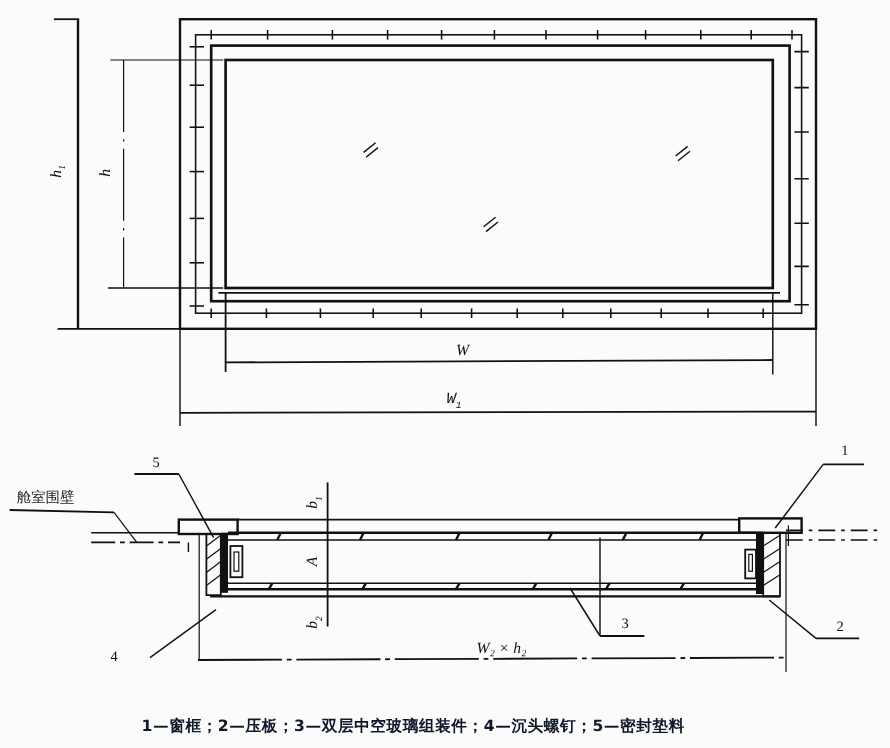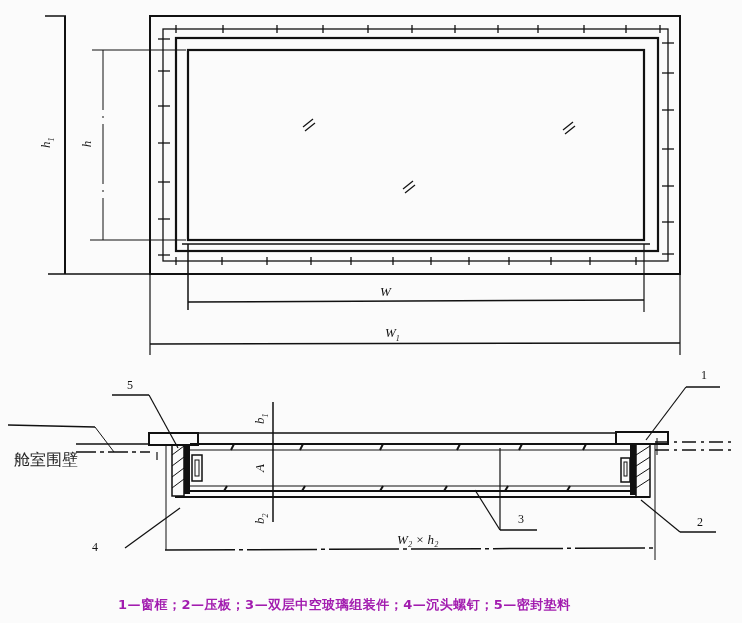--- a/index.html
+++ b/index.html
@@ -1,22 +1,22 @@
 <!DOCTYPE html>
 <html><head>
   <meta charset="utf-8">
   <style>
     html, body { margin: 0; padding: 0; background: #fbfbfb; }
     body { width: 742px; height: 623px; position: relative; overflow: hidden; font-family: "DejaVu Serif", serif; color: #111; }
     svg { position: absolute; left: 0; top: 0; }
     .lbl { position: absolute; font-style: italic; font-family: "Liberation Serif", serif; font-size: 13px; color: #111; }
     .num { position: absolute; font-family: "Liberation Serif", serif; font-size: 12px; color: #111; }
     .vert { transform: rotate(-90deg); transform-origin: center; }
-    .caption { position: absolute; left: 118px; top: 596px; font-family: "DejaVu Sans", sans-serif; font-size: 13px; font-weight: bold; letter-spacing: 0.5px; color: #a21caf; }
-    .wall { position: absolute; left: 14px; top: 406px; font-family: "DejaVu Sans", sans-serif; font-size: 16px; color: #222; margin-top: 44px; }
+    .caption { position: absolute; left: 118px; top: 596px; font-family: "DejaVu Sans", sans-serif; font-size: 13px; font-weight: bold; letter-spacing: 0.5px; color: #0f172a; }
+    .wall { position: absolute; left: 14px; top: 406px; font-family: "DejaVu Sans", sans-serif; font-size: 12px; color: #222; }
   </style>
 </head>
 <body>
 
 <svg width="742" height="623" viewBox="0 0 742 623">
   <g stroke="#111" fill="none">
 
     <line x1="45" y1="16" x2="66" y2="16" stroke-width="1.5"></line>
     <line x1="65" y1="16" x2="65" y2="274" stroke-width="2"></line>
     <line x1="48" y1="274" x2="152" y2="274" stroke-width="1.5"></line>
@@ -192,21 +192,21 @@
 
 <div class="lbl vert" style="left:42px;top:134px;">
   <span>h</span><sub style="font-size:8px">1</sub>
 </div>
 <div class="lbl vert" style="left:84px;top:136px;">
   <span>h</span>
 </div>
 <div class="lbl" style="left:380px;top:284px;">
   <span>W</span>
 </div>
-<div class="lbl" style="left:385px;top:325px;">
+<div class="lbl" style="left:372px;top:325px;font-family:Liberation Mono, monospace;">
   <span>W</span><sub style="font-size:8px">1</sub>
 </div>
 
 <div class="wall">舱室围壁</div>
 <div class="lbl vert" style="left:256px;top:410px;">
   <span>b</span><sub style="font-size:8px">1</sub>
 </div>
 <div class="lbl vert" style="left:256px;top:460px;">
   <span>A</span>
 </div>

